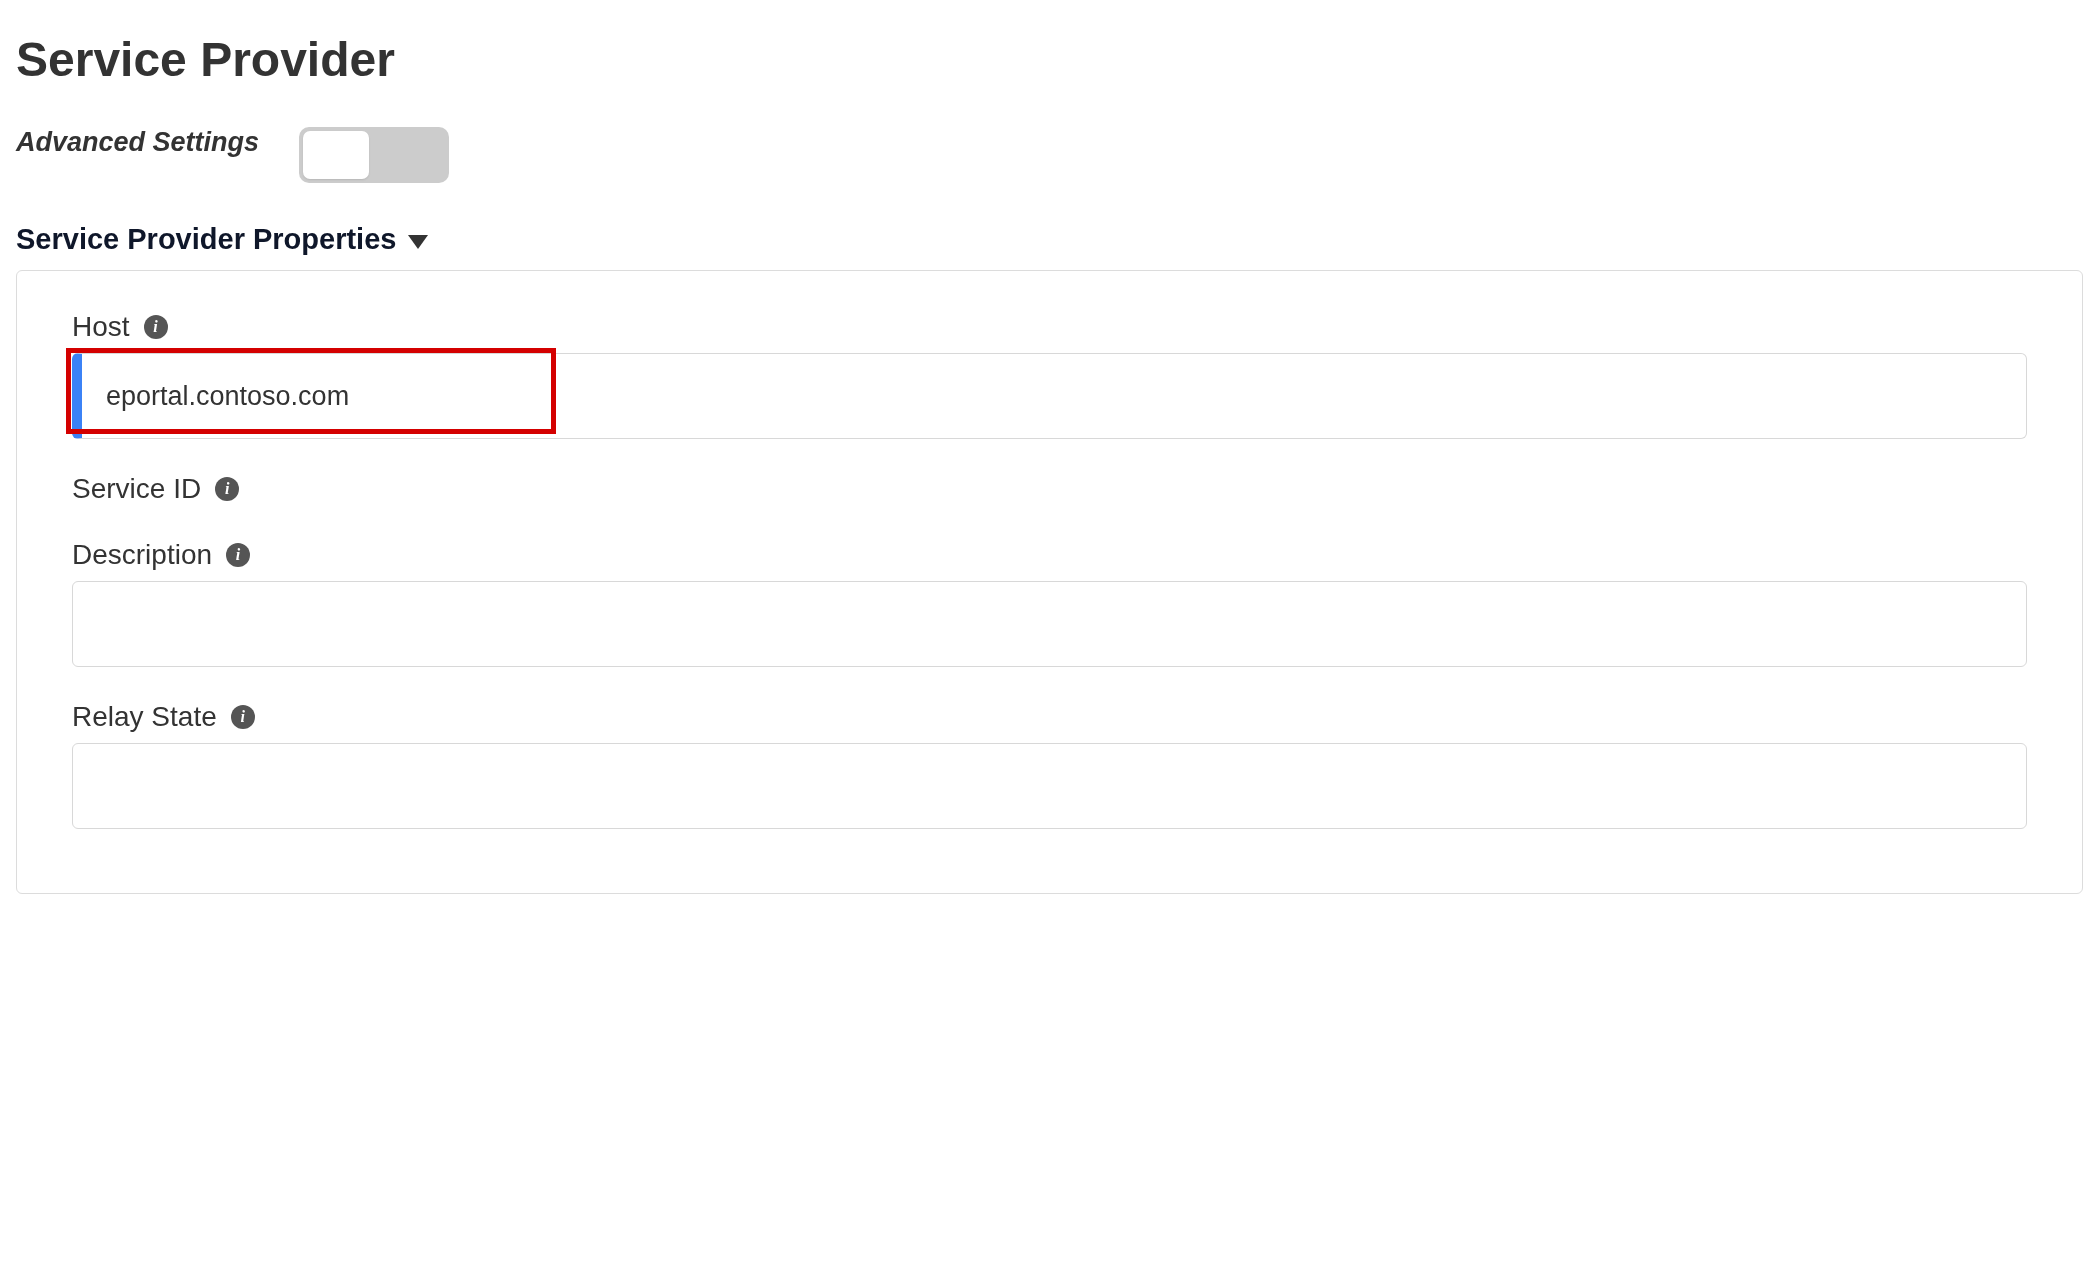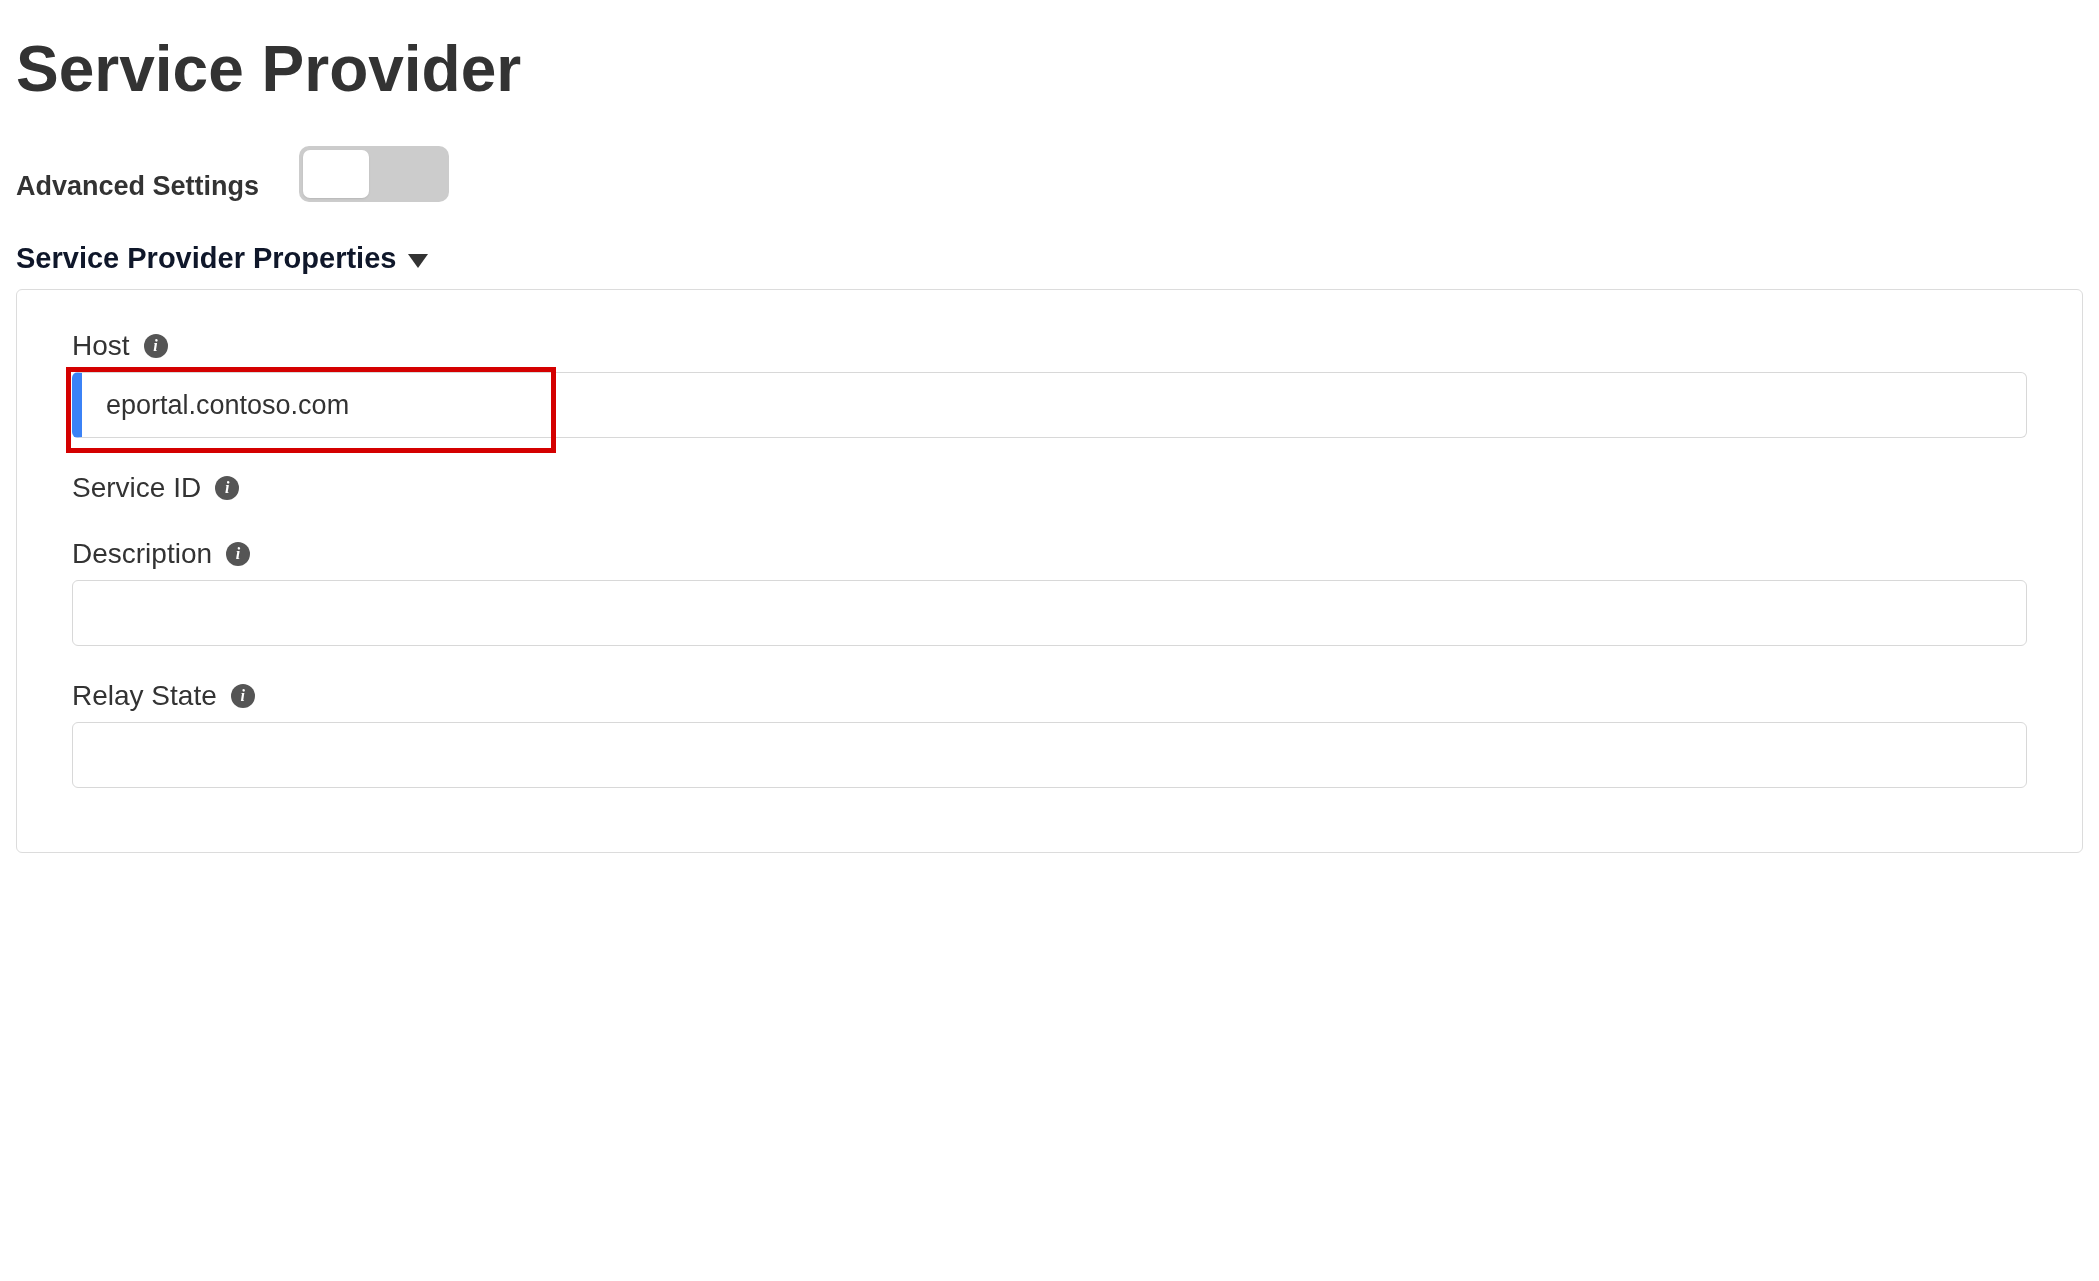--- a/index.html
+++ b/index.html
@@ -7,31 +7,32 @@
       margin: 0;
       padding: 0;
     }
     body {
       font-family: Arial, Helvetica, sans-serif;
       background: #ffffff;
       color: #333333;
       padding: 12px 16px;
     }
     .page-title {
-      font-size: 64px;
+      font-size: 48px;
       font-weight: bold;
       margin-bottom: 40px;
       margin-top: 20px;
       color: #333;
     }
     .advanced-settings-row {
       display: flex;
-      align-items: flex-end;
+      align-items: flex-start;
       gap: 40px;
       margin-bottom: 40px;
+      font-style: italic;
     }
     .advanced-settings-label {
       font-size: 27px;
       font-weight: bold;
       color: #333;
     }
     .toggle {
       width: 150px;
       height: 56px;
       background: #cccccc;
@@ -95,21 +96,21 @@
       display: flex;
       align-items: center;
       justify-content: center;
       font-size: 16px;
       font-weight: bold;
       font-style: italic;
       font-family: Georgia, serif;
     }
     .text-input {
       width: 100%;
-      height: 66px;
+      height: 86px;
       border: 1px solid #d8d8d8;
       border-radius: 6px;
       font-size: 27px;
       padding: 2px 28px;
       background: #ffffff;
       color: #333;
       outline: none;
     }
     .text-input.with-accent {
       border-left: 10px solid #3b82f6;

